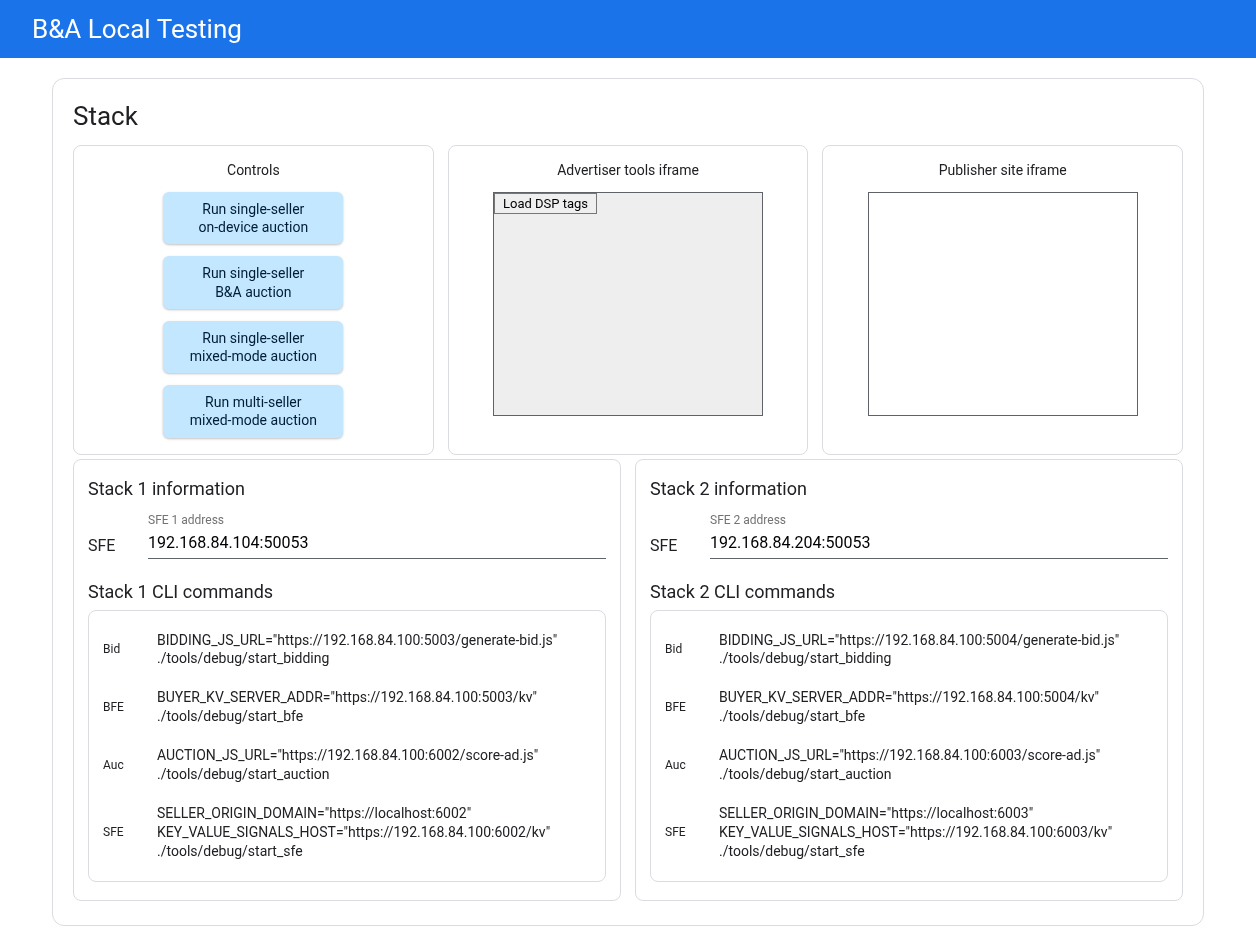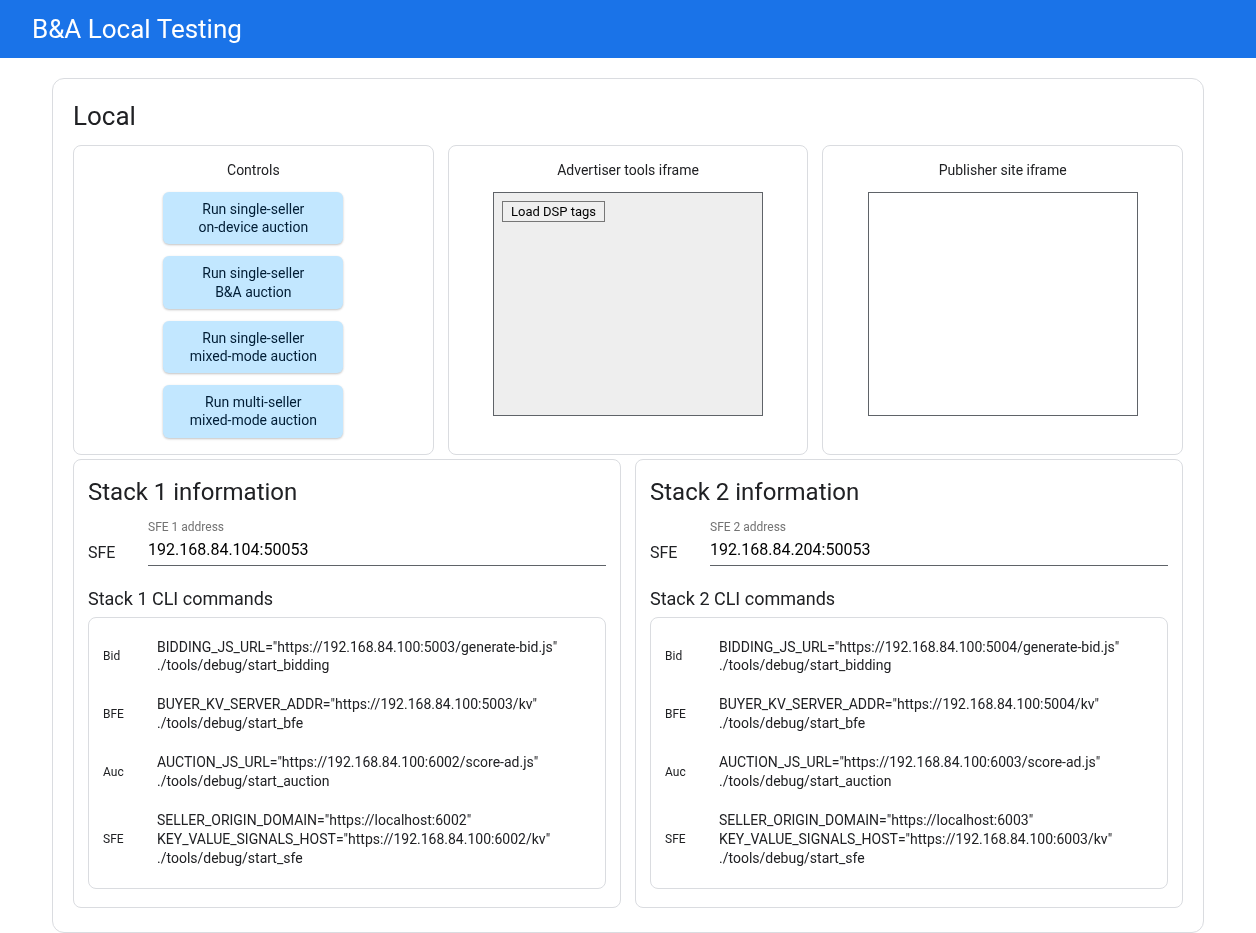--- a/index.html
+++ b/index.html
@@ -64,21 +64,20 @@
       line-height: 1.3;
       min-width: 180px;
       box-shadow: 0 1px 2px rgba(0,0,0,0.15), 0 1px 3px rgba(0,0,0,0.1);
       font-family: inherit;
     }
     .iframe-box {
       width: 270px;
       height: 224px;
       border: 1px solid #5f6368;
       background: #eee;
-      padding: 8px;
     }
     .iframe-box.white { background: #fff; }
     .dsp-btn {
       background: #efefef;
       border: 1px solid #767676;
       padding: 2px 8px;
       font-size: 13px;
       cursor: pointer;
       font-family: inherit;
     }
@@ -87,21 +86,21 @@
       gap: 14px;
       margin-top: 4px;
     }
     .stack-panel {
       flex: 1;
       border: 1px solid #dadce0;
       border-radius: 8px;
       padding: 18px 14px 18px;
     }
     .stack-title {
-      font-size: 24px;
+      font-size: 18px;
       font-weight: 400;
       margin-bottom: 14px;
     }
     .sfe-row {
       display: flex;
       align-items: flex-end;
       gap: 20px;
       margin-bottom: 22px;
     }
     .sfe-label {
@@ -156,21 +155,21 @@
 </head>
 <body>
 
 <div class="header">
   <span>B&amp;A Local Testing</span>
 </div>
 
 <div class="main-card">
 
   <div>
-    <h2 class="section-title">Local</h2>
+    <h2 class="section-title">Stack</h2>
     <div class="demo-row">
 
       <div class="panel">
         <div class="panel-title">Controls</div>
         <div class="controls-col">
           <button class="ctrl-btn">
             <span>Run single-seller</span><br>
             <span>on-device auction</span>
           </button>
           <button class="ctrl-btn">

